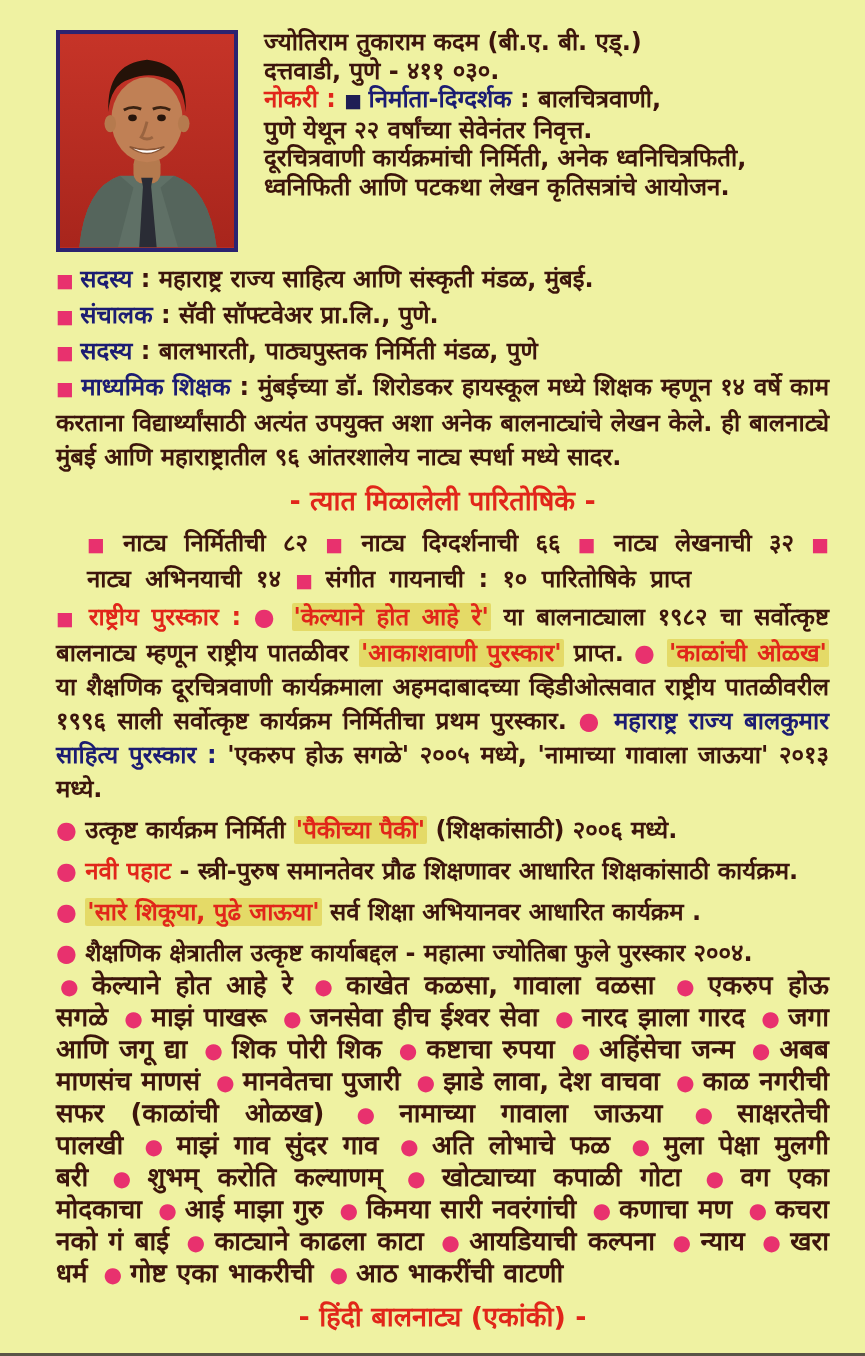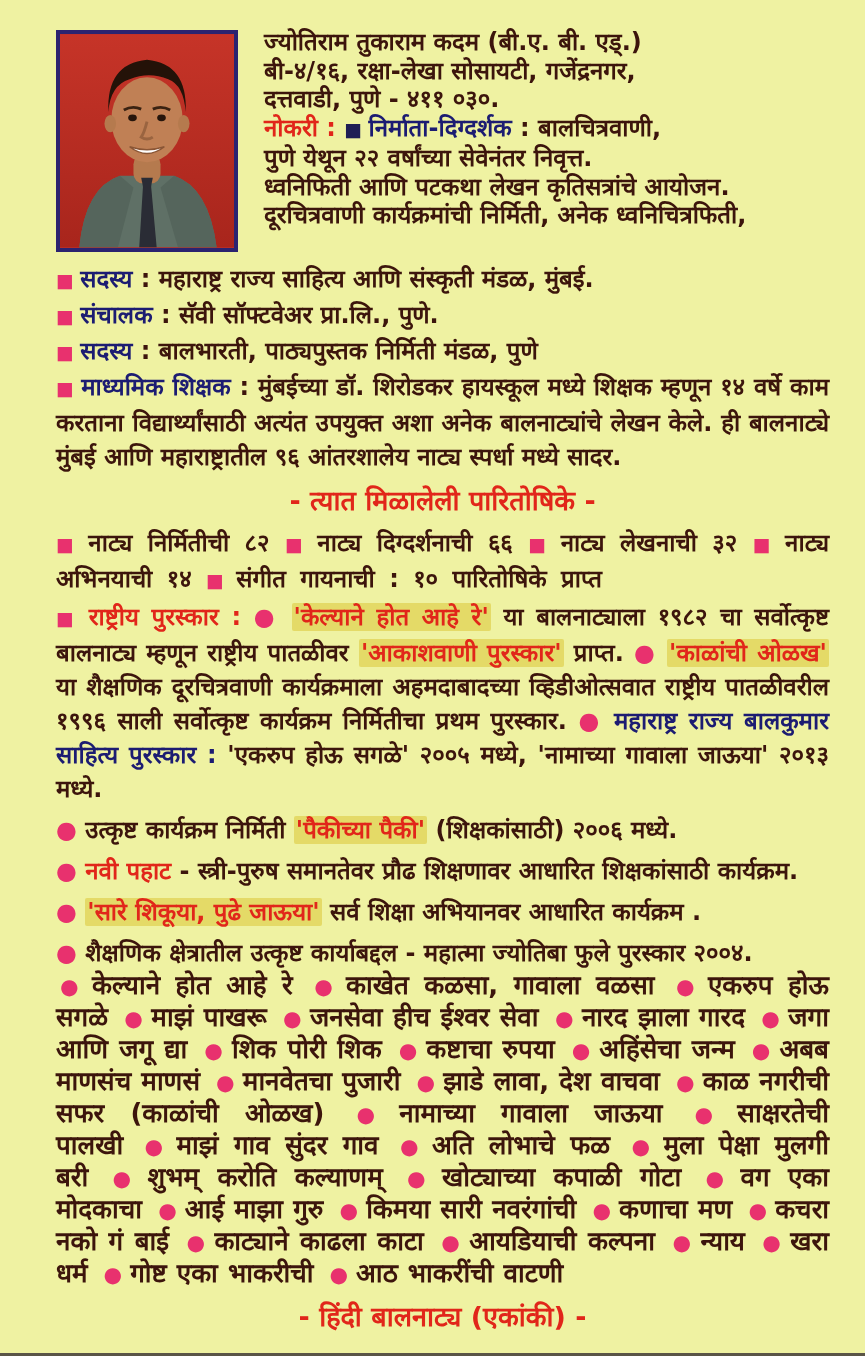--- a/index.html
+++ b/index.html
@@ -35,21 +35,21 @@
   .intro .line{font-size:24px;line-height:28.5px;}
   p.body{font-size:24px;line-height:34px;}
   .just{text-align:justify;}
   .sec-heading{
     color:var(--red);
     font-size:27px;line-height:30px;
     text-align:center;
     margin:12px 0 10px;
     font-weight:700;
   }
-  .counts{word-spacing:6px;margin-bottom:2px;}
+  .counts{word-spacing:6px;margin-bottom:2px;margin-left:31px;}
   .extra-line{margin-top:7px;}
   .red{color:var(--red);}
   .navy{color:var(--navy);}
   .sq{color:var(--pink);font-size:0.78em;}
   .navysq{color:#1f1e55;font-size:0.78em;}
   .dot{color:var(--pink);}
   .hl{color:var(--red);background:var(--hl);padding:0 2px;border-radius:2px;}
   .plays{font-size:26px;line-height:31px;word-spacing:1px;}
   .plays .dot{margin:0 8px 0 16px;font-size:0.82em;}
   .plays .dot:first-child{margin-left:4px;}
@@ -91,26 +91,25 @@
         <path d="M96,77 Q105,73 114,78" stroke="#3a2212" stroke-width="3" fill="none"></path>
         <ellipse cx="75" cy="86" rx="4.5" ry="3.5" fill="#26150c"></ellipse>
         <ellipse cx="105" cy="86" rx="4.5" ry="3.5" fill="#26150c"></ellipse>
 
         <path d="M90,90 Q87,102 84,106 Q90,110 96,106" stroke="#9a6440" stroke-width="3" fill="none"></path>
         <path d="M72,116 Q90,130 108,116 Q90,122 72,116 Z" fill="#fff" stroke="#8a5535" stroke-width="1.5"></path>
       </svg>
     </div>
     <div class="intro">
       <div class="line"><span>ज्योतिराम तुकाराम कदम (बी.ए. बी. एड्.)</span></div>
-      <div class="line"><span>बी-४/१६, रक्षा-लेखा सोसायटी, गजेंद्रनगर,</span></div>
       <div class="line"><span>दत्तवाडी, पुणे - ४११ ०३०.</span></div>
       <div class="line"><span class="red">नोकरी : </span><span class="navysq">■ </span><span class="navy">निर्माता-दिग्दर्शक</span><span> : बालचित्रवाणी,</span></div>
       <div class="line"><span>पुणे येथून २२ वर्षांच्या सेवेनंतर निवृत्त.</span></div>
+      <div class="line"><span>दूरचित्रवाणी कार्यक्रमांची निर्मिती, अनेक ध्वनिचित्रफिती,</span></div>
       <div class="line"><span>ध्वनिफिती आणि पटकथा लेखन कृतिसत्रांचे आयोजन.</span></div>
-      <div class="line"><span>दूरचित्रवाणी कार्यक्रमांची निर्मिती, अनेक ध्वनिचित्रफिती,</span></div>
     </div>
   </div>
 
   <div>
     <p class="body"><span class="sq">■ </span><span class="navy">सदस्य</span><span> : महाराष्ट्र राज्य साहित्य आणि संस्कृती मंडळ, मुंबई.</span></p>
     <p class="body"><span class="sq">■ </span><span class="navy">संचालक</span><span> : सॅवी सॉफ्टवेअर प्रा.लि., पुणे.</span></p>
     <p class="body"><span class="sq">■ </span><span class="navy">सदस्य</span><span> : बालभारती, पाठ्यपुस्तक निर्मिती मंडळ, पुणे</span></p>
     <p class="body just"><span class="sq">■ </span><span class="navy">माध्यमिक शिक्षक</span><span> : मुंबईच्या डॉ. शिरोडकर हायस्कूल मध्ये शिक्षक म्हणून १४ वर्षे काम करताना विद्यार्थ्यांसाठी अत्यंत उपयुक्त अशा अनेक बालनाट्यांचे लेखन केले. ही बालनाट्ये मुंबई आणि महाराष्ट्रातील ९६ आंतरशालेय नाट्य स्पर्धा मध्ये सादर.</span></p>
   </div>
 

